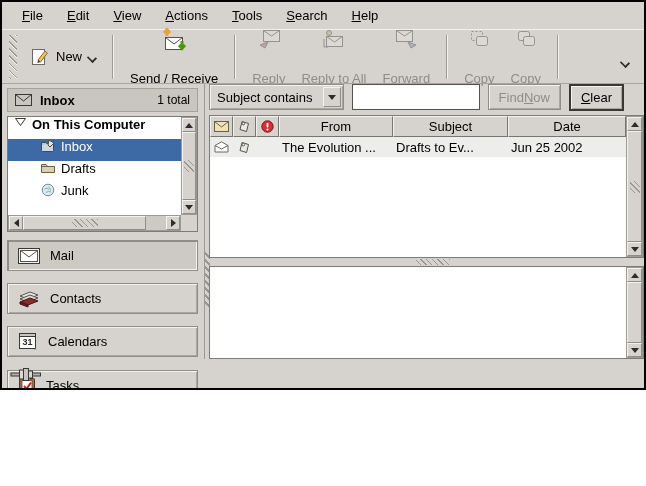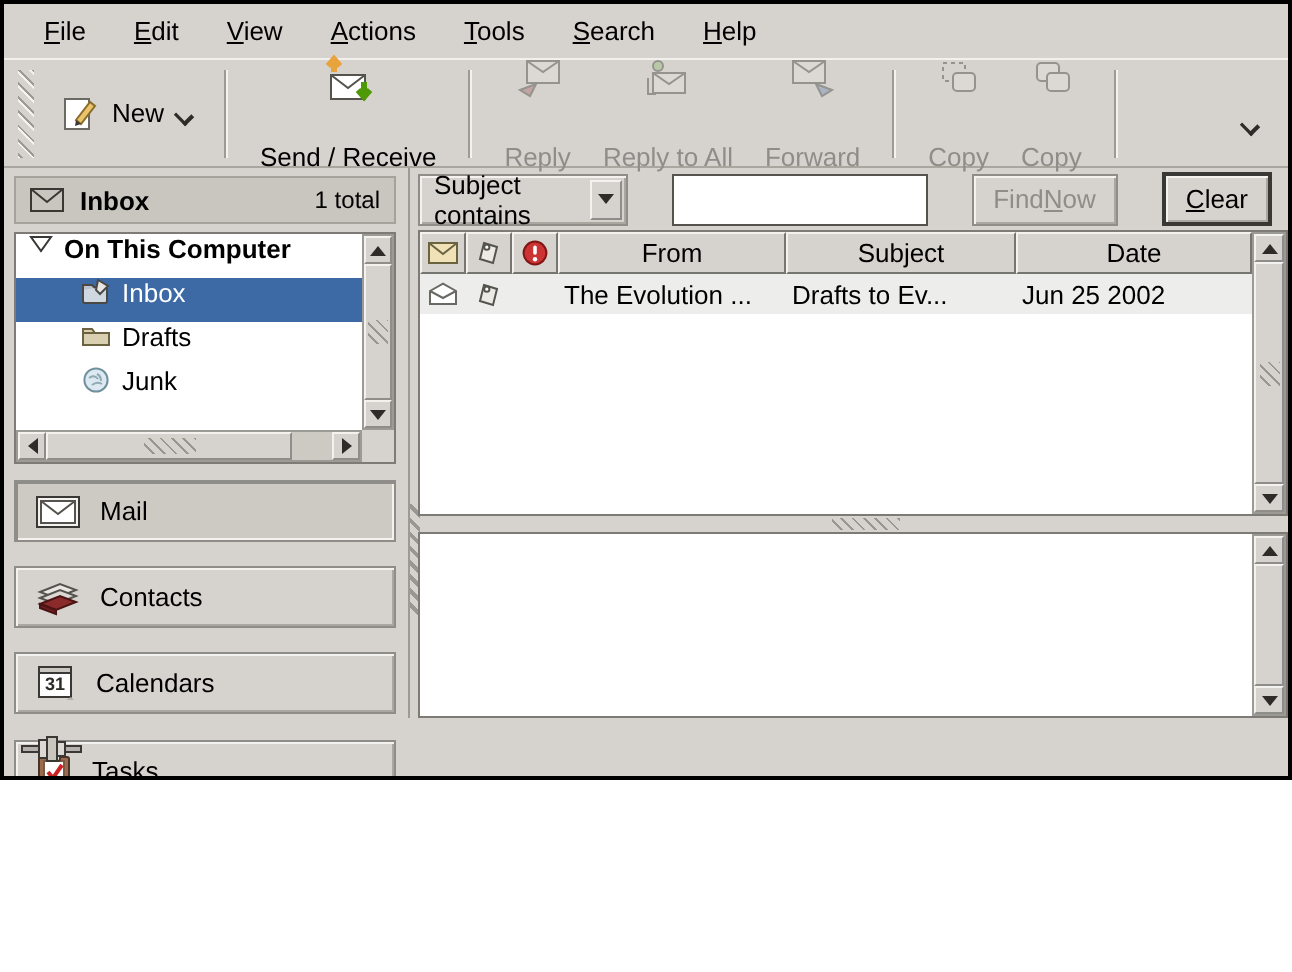--- a/index.html
+++ b/index.html
@@ -79,22 +79,22 @@
              box-shadow:inset 1px 1px 0 #f4f2ef, inset -1px -1px 0 #aaa7a1;
              display:flex; align-items:center; gap:10px; padding:0 10px; cursor:default; }
   .shortcut.active{ background:#cdcac4;
              box-shadow:inset 1px 1px 0 #8f8d89, inset -1px -1px 0 #f4f2ef; }
   .sc-mail{top:156px;} .sc-contacts{top:199px;} .sc-calendars{top:242px;}
   .sc-tasks{top:286px;} .sc-exchange{top:330px;}
 
   
   .right-panel{ position:absolute; left:202px; top:82px; right:0; bottom:29px;
                 border-left:1px solid #9c9a94; }
-  .search-bar{ position:absolute; left:0; top:0; right:4px; height:31px;
-               display:flex; align-items:center; padding:0 4px; gap:22px; }
+  .search-bar{ position:absolute; left:0; top:0; right:16px; height:31px;
+               display:flex; padding:0 4px; gap:8px; }
   .combo{ width:176px; height:26px; background:#d6d3ce; border:1px solid #8f8d89;
           box-shadow:inset 1px 1px 0 #f4f2ef, inset -1px -1px 0 #aaa7a1;
           display:flex; align-items:center; padding:0 2px 0 7px; }
   .combo .combo-arrow{ margin-left:auto; width:18px; height:20px; background:#d6d3ce;
           border:1px solid; border-color:#f4f2ef #8f8d89 #8f8d89 #f4f2ef;
           display:flex; align-items:center; justify-content:center; }
   .search-input{ width:128px; height:26px; background:#fff; border:1px solid;
           border-color:#8f8d89 #f4f2ef #f4f2ef #8f8d89; outline:1px solid #55534e;
           outline-offset:-1px; font:13px "Liberation Sans",sans-serif; padding:0 4px; }
   .btn{ height:26px; padding:0 10px; background:#d6d3ce; border:1px solid #8f8d89;

